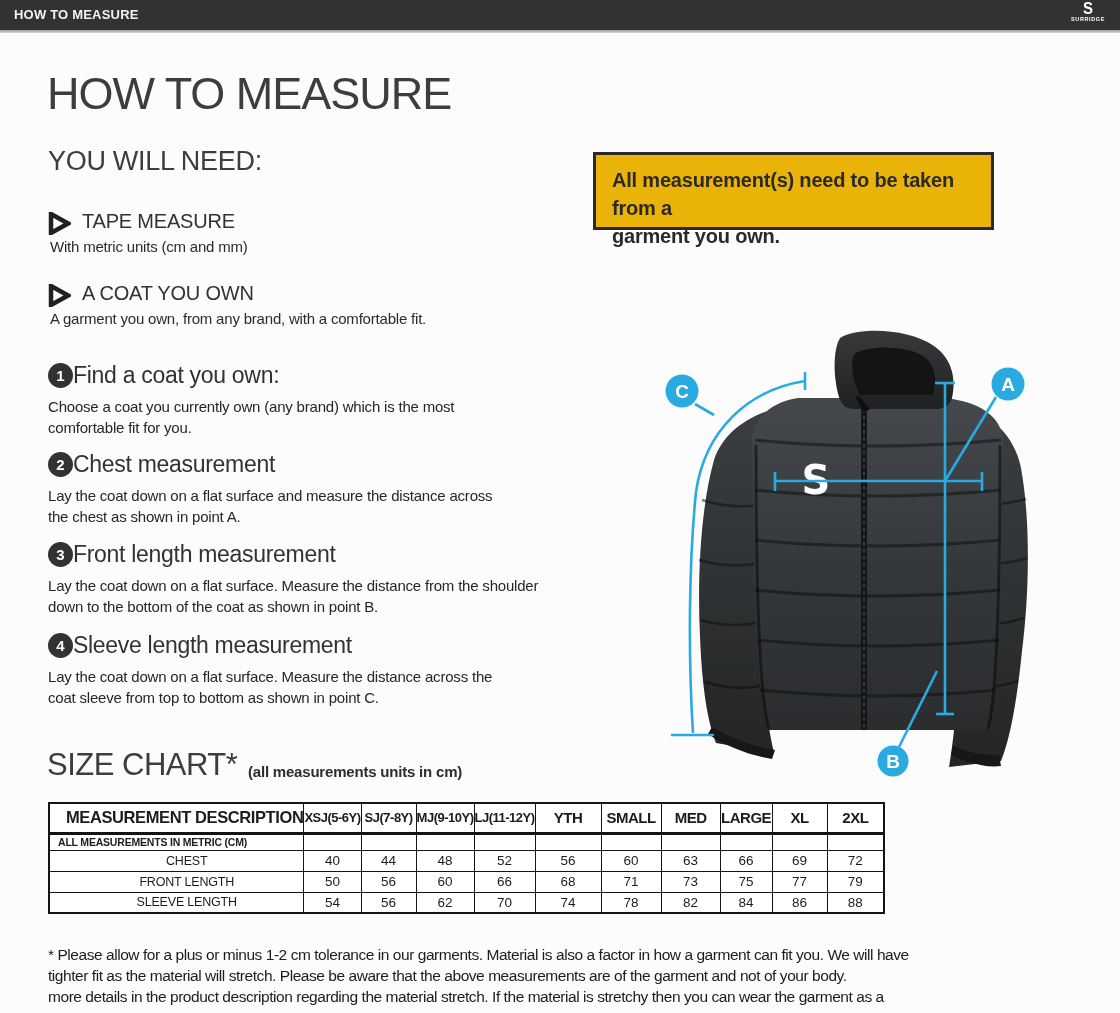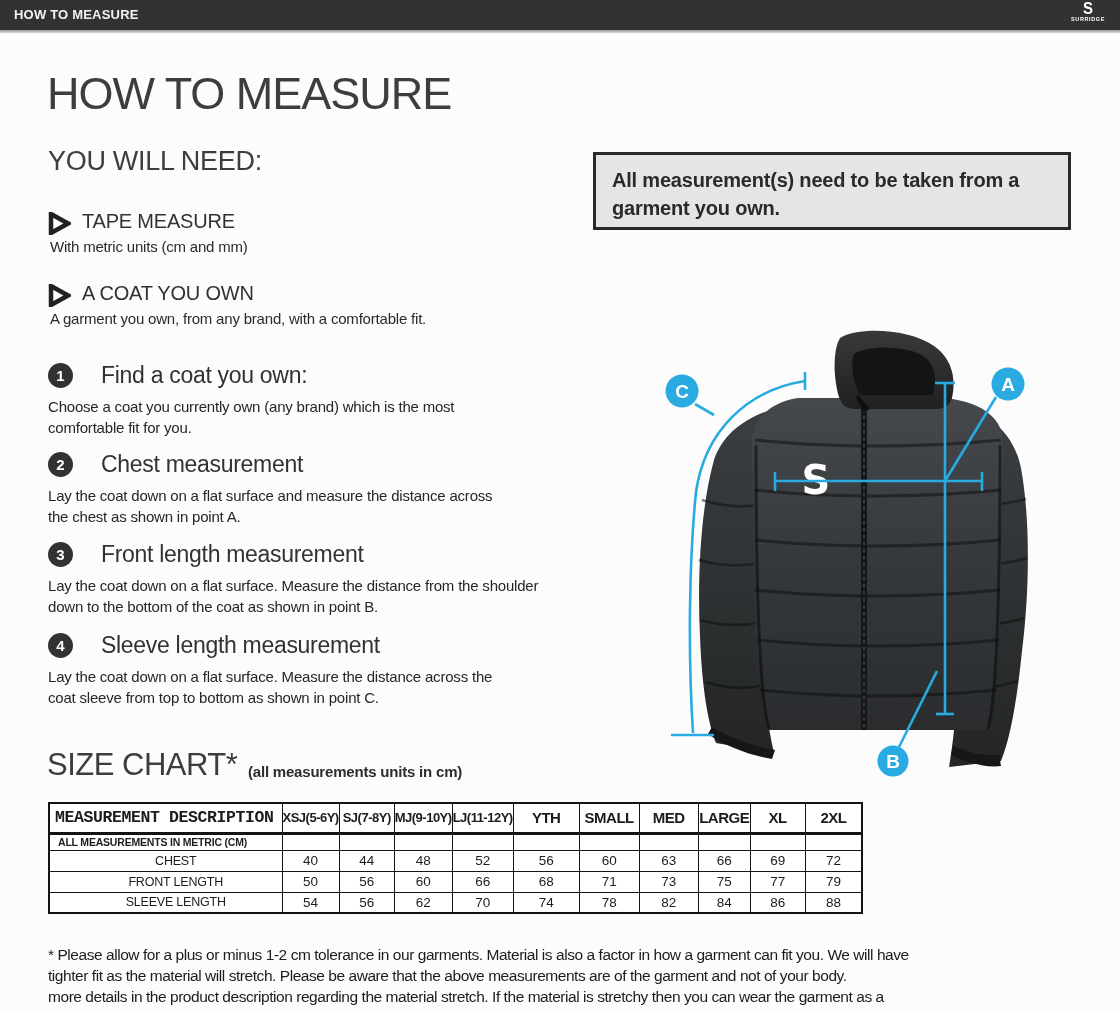--- a/index.html
+++ b/index.html
@@ -23,38 +23,38 @@
   
   .need-item { position:absolute; left:48px; width:520px; }
   .need-item .tri { position:absolute; left:0; top:2px; }
   .need-title { margin-left:34px; font-size:20px; font-weight:400; color:#333132; letter-spacing:-.2px; }
   .need-desc { margin-left:2px; margin-top:5px; font-size:15px; color:#2c2b2b; letter-spacing:-.2px; }
 
   
   .step { position:absolute; left:48px; width:545px; }
   .step-num { position:absolute; left:0; top:1px; width:25px; height:25px; border-radius:50%; background:#333132;
               color:#fff; font-size:15px; font-weight:700; text-align:center; line-height:25px; }
-  .step-title { margin-left:53px; font-size:23px; font-weight:400; color:#333132; letter-spacing:-.3px; }
+  .step-title { margin-left:25px; font-size:23px; font-weight:400; color:#333132; letter-spacing:-.3px; }
   .step-body { margin-top:7px; font-size:15px; color:#272626; letter-spacing:-.2px; line-height:21px; }
 
   
-  .callout { position:absolute; left:593px; top:152px; width:478px; height:78px;
-             border:3px solid #2b2a2a; background:#e5e5e5; padding:11px 16px; }
+  .callout { position:absolute; left:593px; top:152px; width:401px; height:78px;
+             border:3px solid #2b2a2a; background:#eab308; padding:11px 16px; }
   .callout div { font-size:20px; font-weight:700; color:#2b2a2a; letter-spacing:-.2px; line-height:28px; }
 
   
   .diagram { position:absolute; left:630px; top:322px; width:490px; height:465px; }
 
   
   .h3 { position:absolute; left:47px; top:747px; font-size:31px; font-weight:400; color:#3e3c3d; letter-spacing:-.5px; }
   .h3-sub { position:absolute; left:248px; top:763px; font-size:15px; font-weight:700; color:#2e2d2d; letter-spacing:-.2px; }
   table.sizes { position:absolute; left:48px; top:802px; border-collapse:collapse; table-layout:fixed; background:#fff; }
   table.sizes th, table.sizes td { border:1.5px solid #141414; color:#1c1c1c; overflow:hidden; white-space:nowrap; }
   table.sizes { border:2px solid #141414; }
-  th.desc-h { font-size:16.5px; font-weight:700; text-align:left; padding-left:5px; letter-spacing:-.4px;font-family:Liberation Mono, monospace; }
+  th.desc-h { font-size:16.5px; font-weight:700; text-align:left; padding-left:16px; letter-spacing:-.4px; }
   th.size-h { font-size:13px; font-weight:700; text-align:center; letter-spacing:-.5px; }
   th.size-big { font-size:15px; }
   tr.hdr th { height:30px; border-bottom:3px solid #141414; }
   tr.note td { height:17px; font-size:10.5px; font-weight:700; text-align:left; padding-left:8px; letter-spacing:-.2px; }
   tr.data td { height:21px; font-size:13.5px; text-align:center; }
   tr.data td.rowlabel { text-align:center; padding-left:20px; font-size:12.5px; letter-spacing:-.2px; }
 
   
   .disclaimer { position:absolute; left:48px; top:944px; width:1060px; font-size:15.5px;
                 color:#1d1c1c; letter-spacing:-.45px; line-height:21px; }

